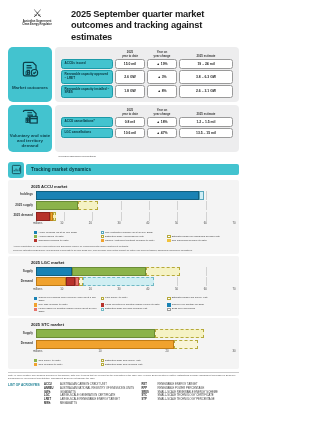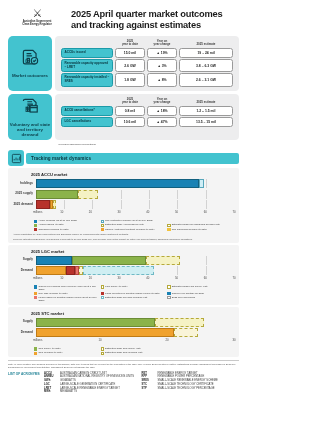--- a/index.html
+++ b/index.html
@@ -115,21 +115,21 @@
 
 <div class="page">
 
   <div class="header">
     <div class="crest">
       <div class="crest-mark">⚔</div>
       <div class="crest-l1">Australian Government</div>
       <div class="crest-l2">Clean Energy Regulator</div>
     </div>
     <div class="title">
-      <h1>2025 April quarter market outcomes and tracking against estimates</h1>
+      <h1>2025 September quarter market outcomes and tracking against estimates</h1>
     </div>
   </div>
 
   <div class="band">
     <div class="row-block">
       <div class="icon-tile">
         <span class="glyph">
           <svg width="19" height="19" viewBox="0 0 24 24" fill="none" stroke="#0d3f4a" stroke-width="1.5">
             <path d="M5 3h10l4 4v11a2 2 0 0 1-2 2H5a2 2 0 0 1-2-2V5a2 2 0 0 1 2-2z"></path>
             <path d="M7 7h6M7 10h7M7 13h4"></path>

